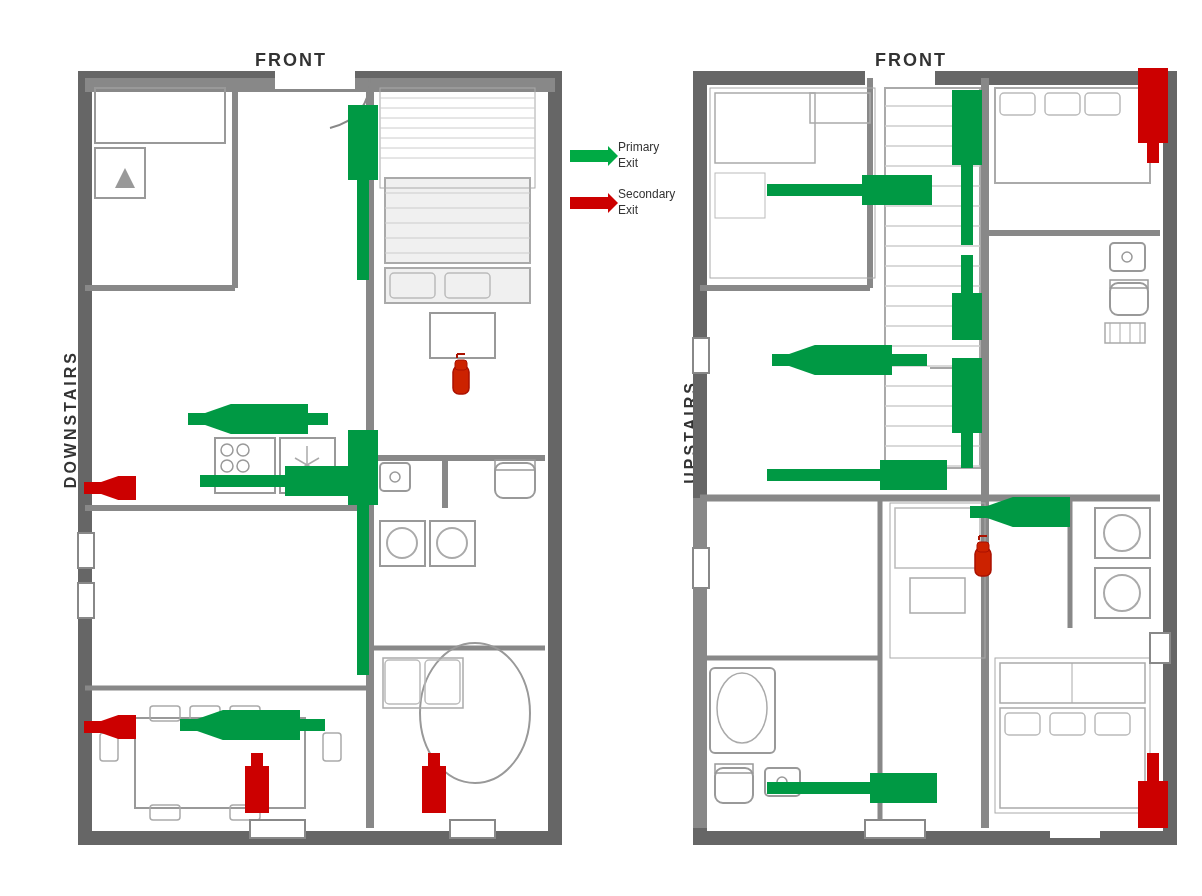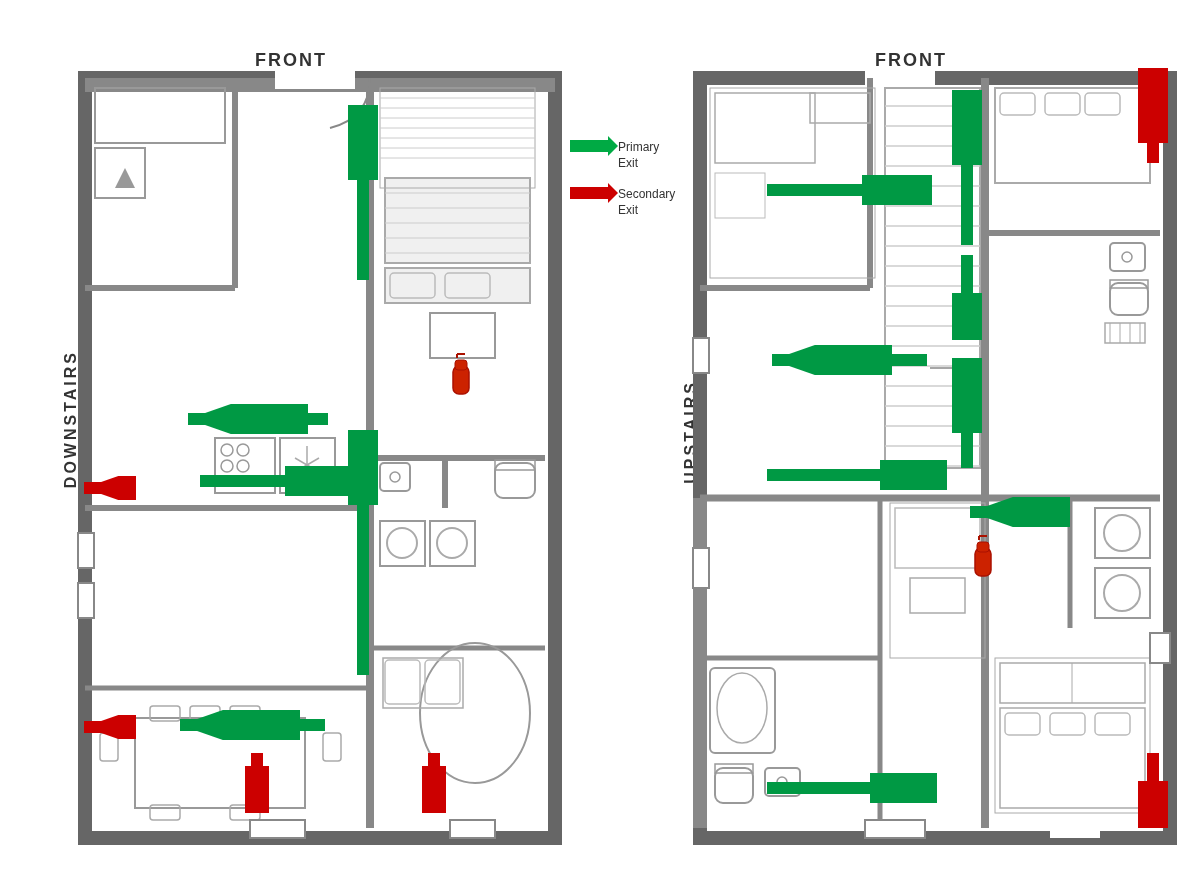--- a/index.html
+++ b/index.html
@@ -58,20 +58,21 @@
 
     
     .legend {
       position: absolute;
       left: 570px;
       top: 140px;
     }
 
     .legend-item {
       display: flex;
+      align-items: center;
       margin-bottom: 16px;
     }
 
     .legend-arrow-green {
       width: 40px;
       height: 12px;
       background: #00aa44;
       position: relative;
       margin-right: 8px;
     }

